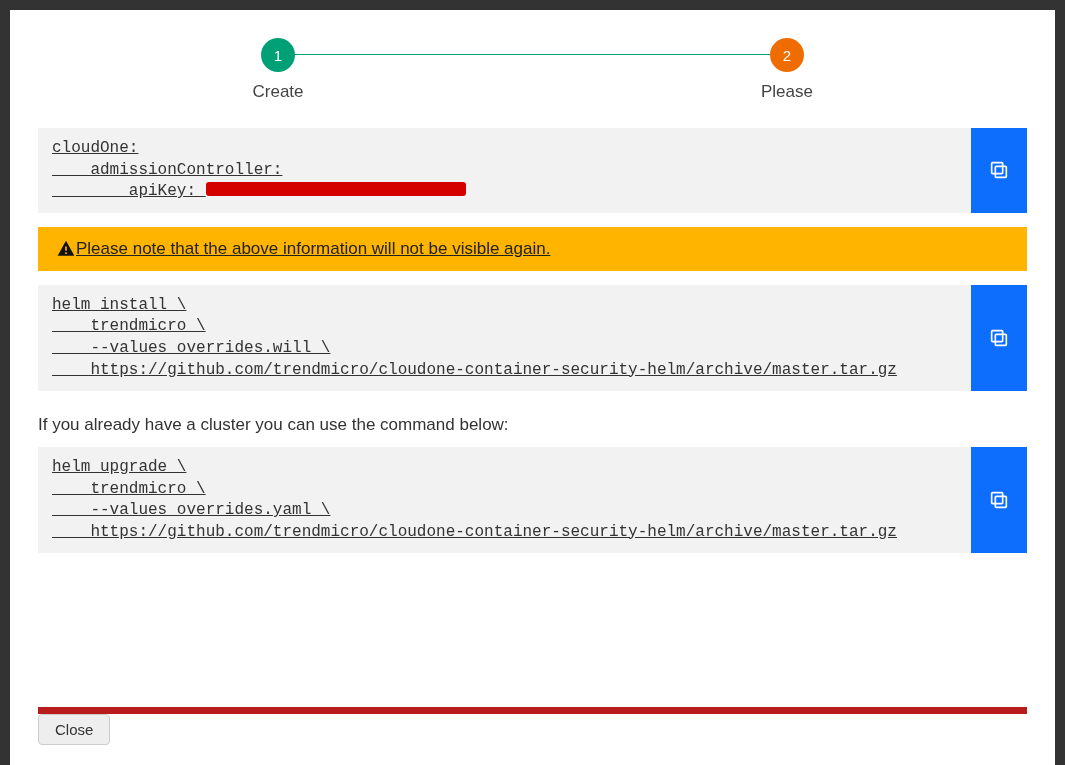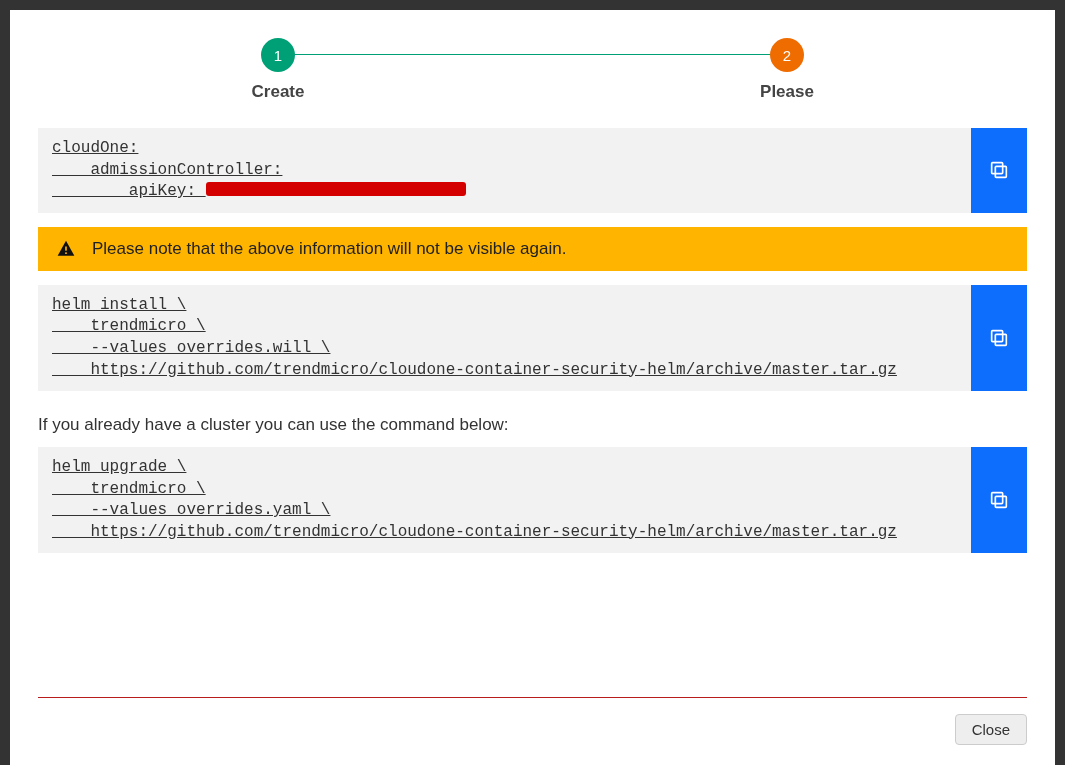--- a/index.html
+++ b/index.html
@@ -61,21 +61,20 @@
     align-items: center;
     justify-content: center;
     font-size: 15px;
   }
   .step-circle.green { background: #00a077; }
   .step-circle.orange { background: #ef6c00; }
   .step-label {
     margin-top: 10px;
     font-size: 17px;
     color: #444;
-    font-weight: bold;
   }
   .instruction {
     font-size: 17px;
     color: #333;
     margin: 8px 0 10px 0;
     line-height: 1.4;
   }
   .code-block {
     display: flex;
     background: #f2f2f2;
@@ -108,34 +107,33 @@
     align-items: center;
     justify-content: center;
     cursor: pointer;
   }
   .copy-btn svg { width: 22px; height: 22px; fill: none; stroke: #fff; stroke-width: 1.8; }
   .warning {
     background: #ffb400;
     padding: 12px 18px;
     display: flex;
     align-items: center;
-    gap: 16px;
+    gap: 0;
     font-size: 17px;
     color: #222;
     margin-bottom: 14px;
+    text-decoration: underline;
   }
   .warning svg { width: 20px; height: 20px; fill: #111; }
   .help-line { font-size: 17px; color: #333; }
   .help-link { color: #0d6efd; text-decoration: none; cursor: pointer; }
   .footer {
     margin-top: auto;
-    border-top: 1px solid #b91c1c;
-    padding-top: 16px;
-    display: flex;
-    justify-content: flex-end;
+    border-top: 7px solid #b91c1c;
+    display: flex;
   }
   .close-btn {
     background: #eee;
     border: 1px solid #ccc;
     border-radius: 4px;
     padding: 6px 16px;
     font-size: 15px;
     color: #333;
     cursor: pointer;
   }

